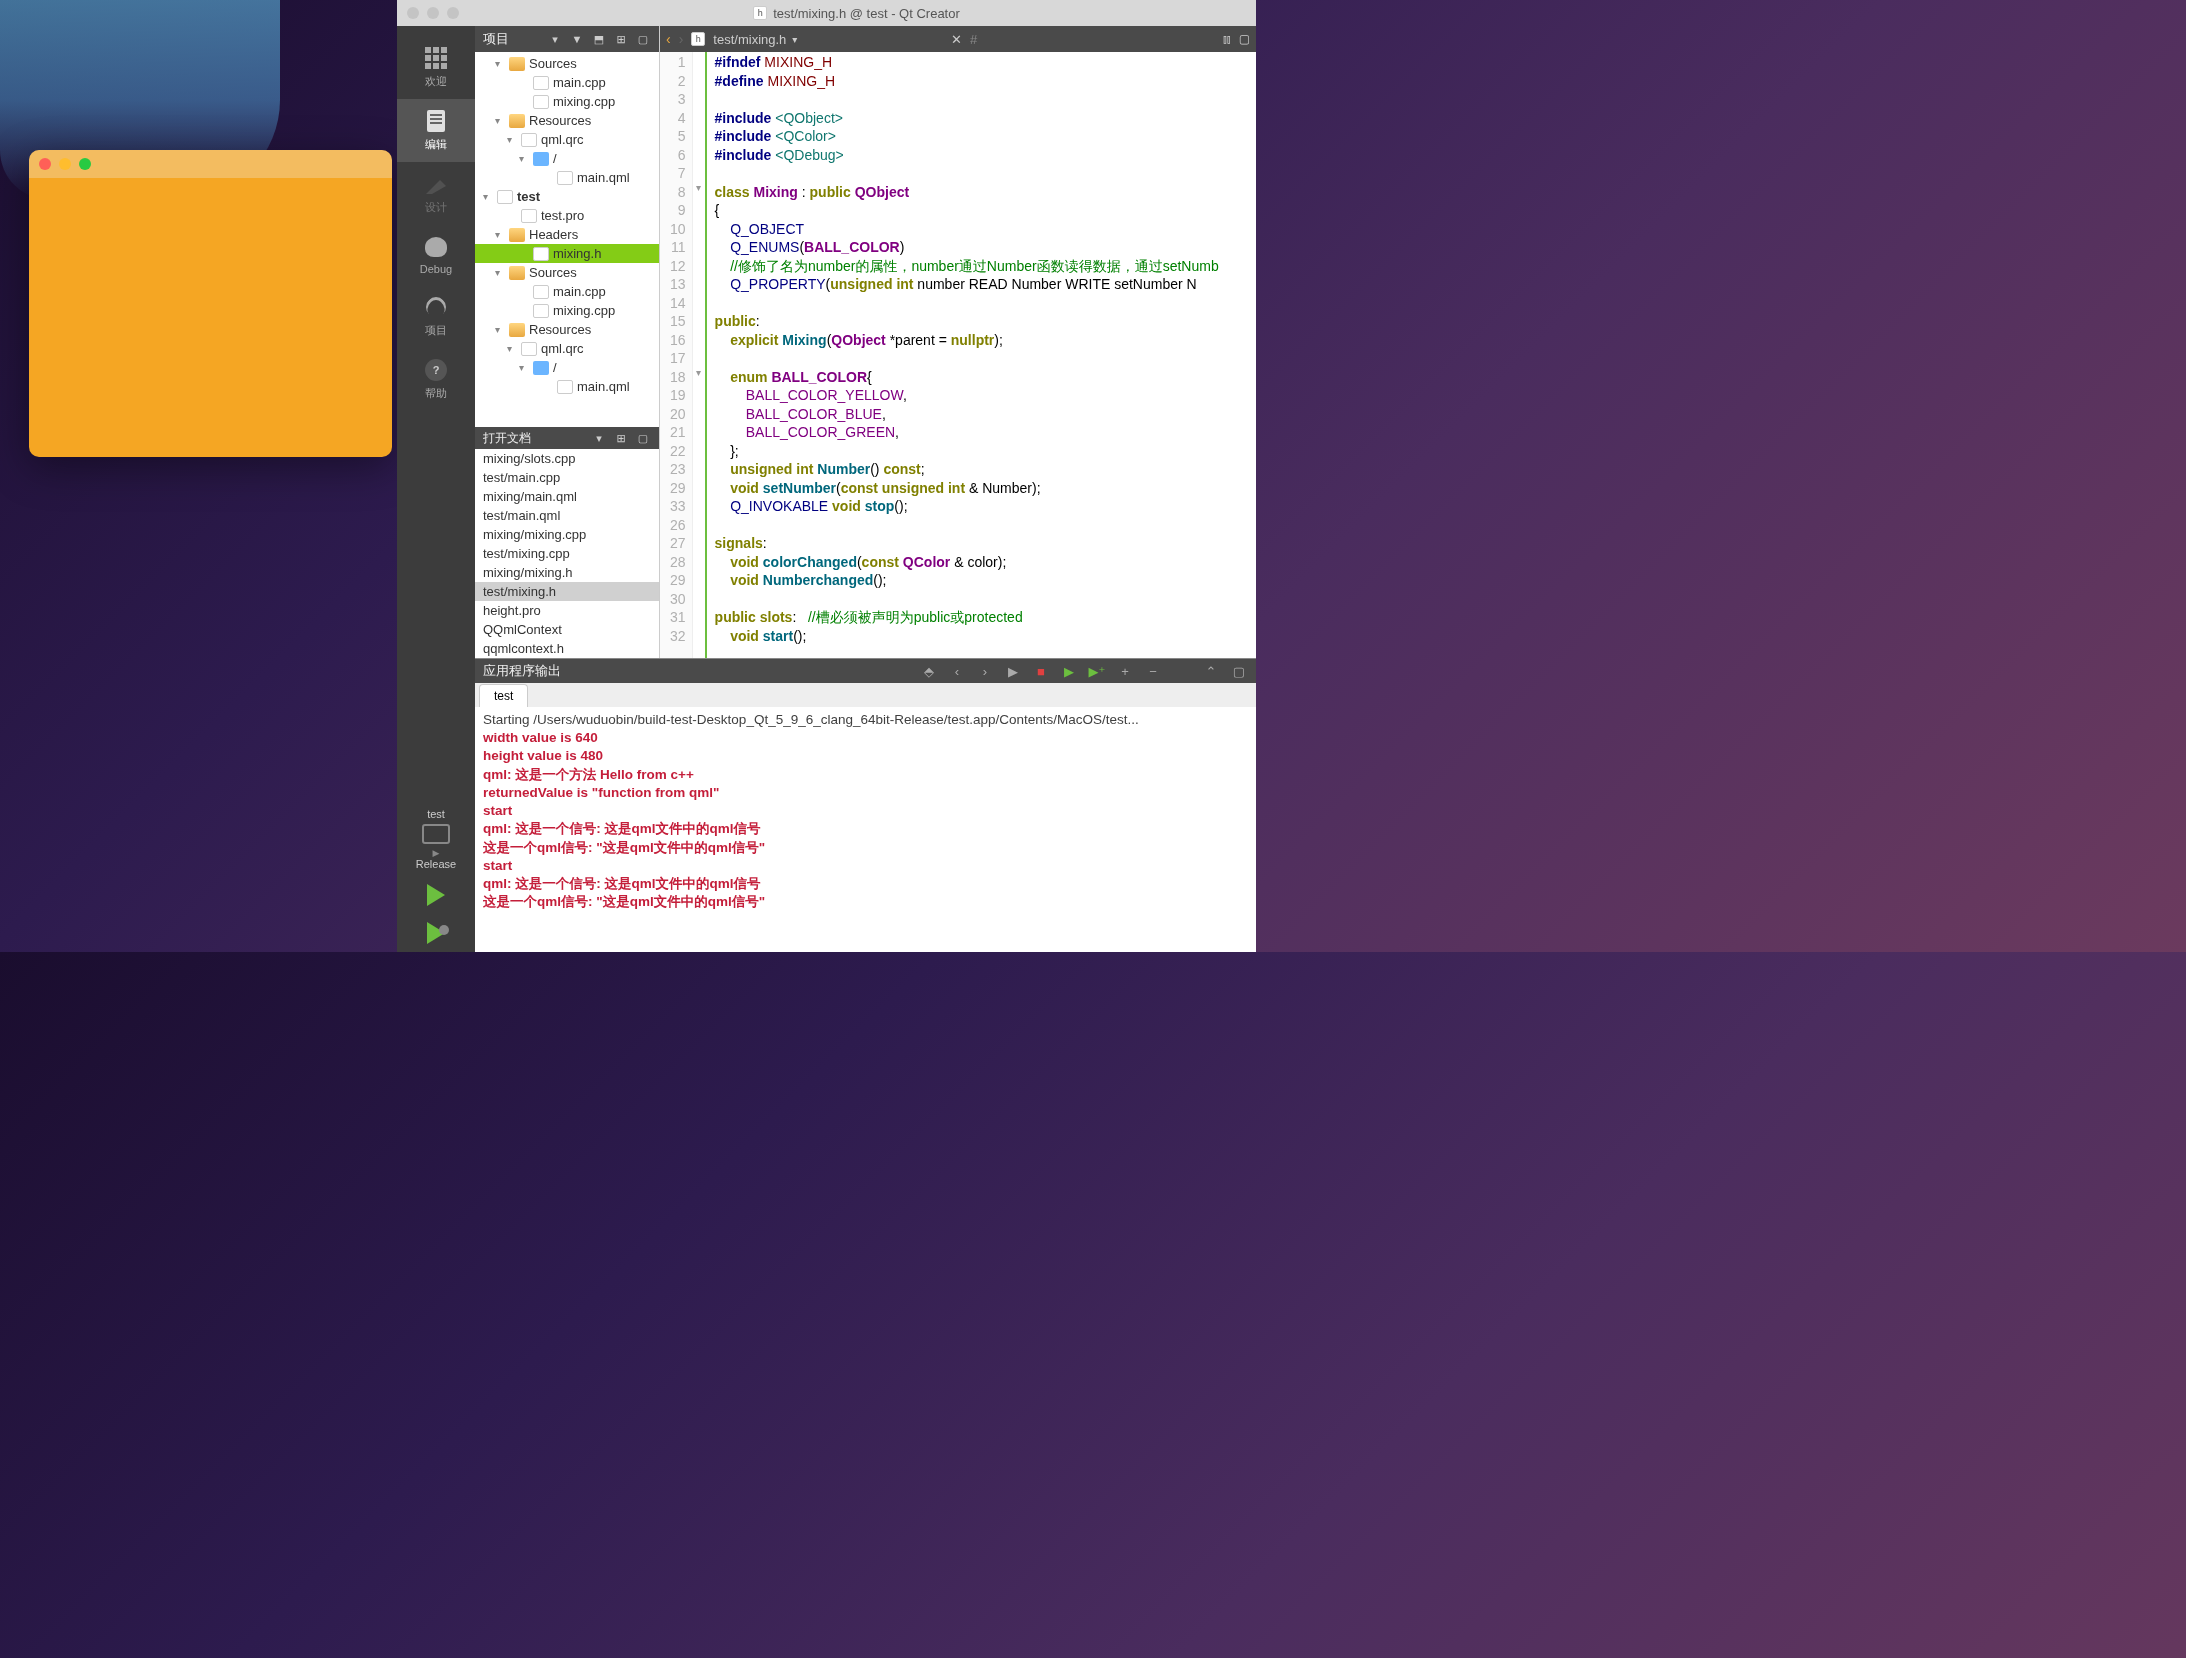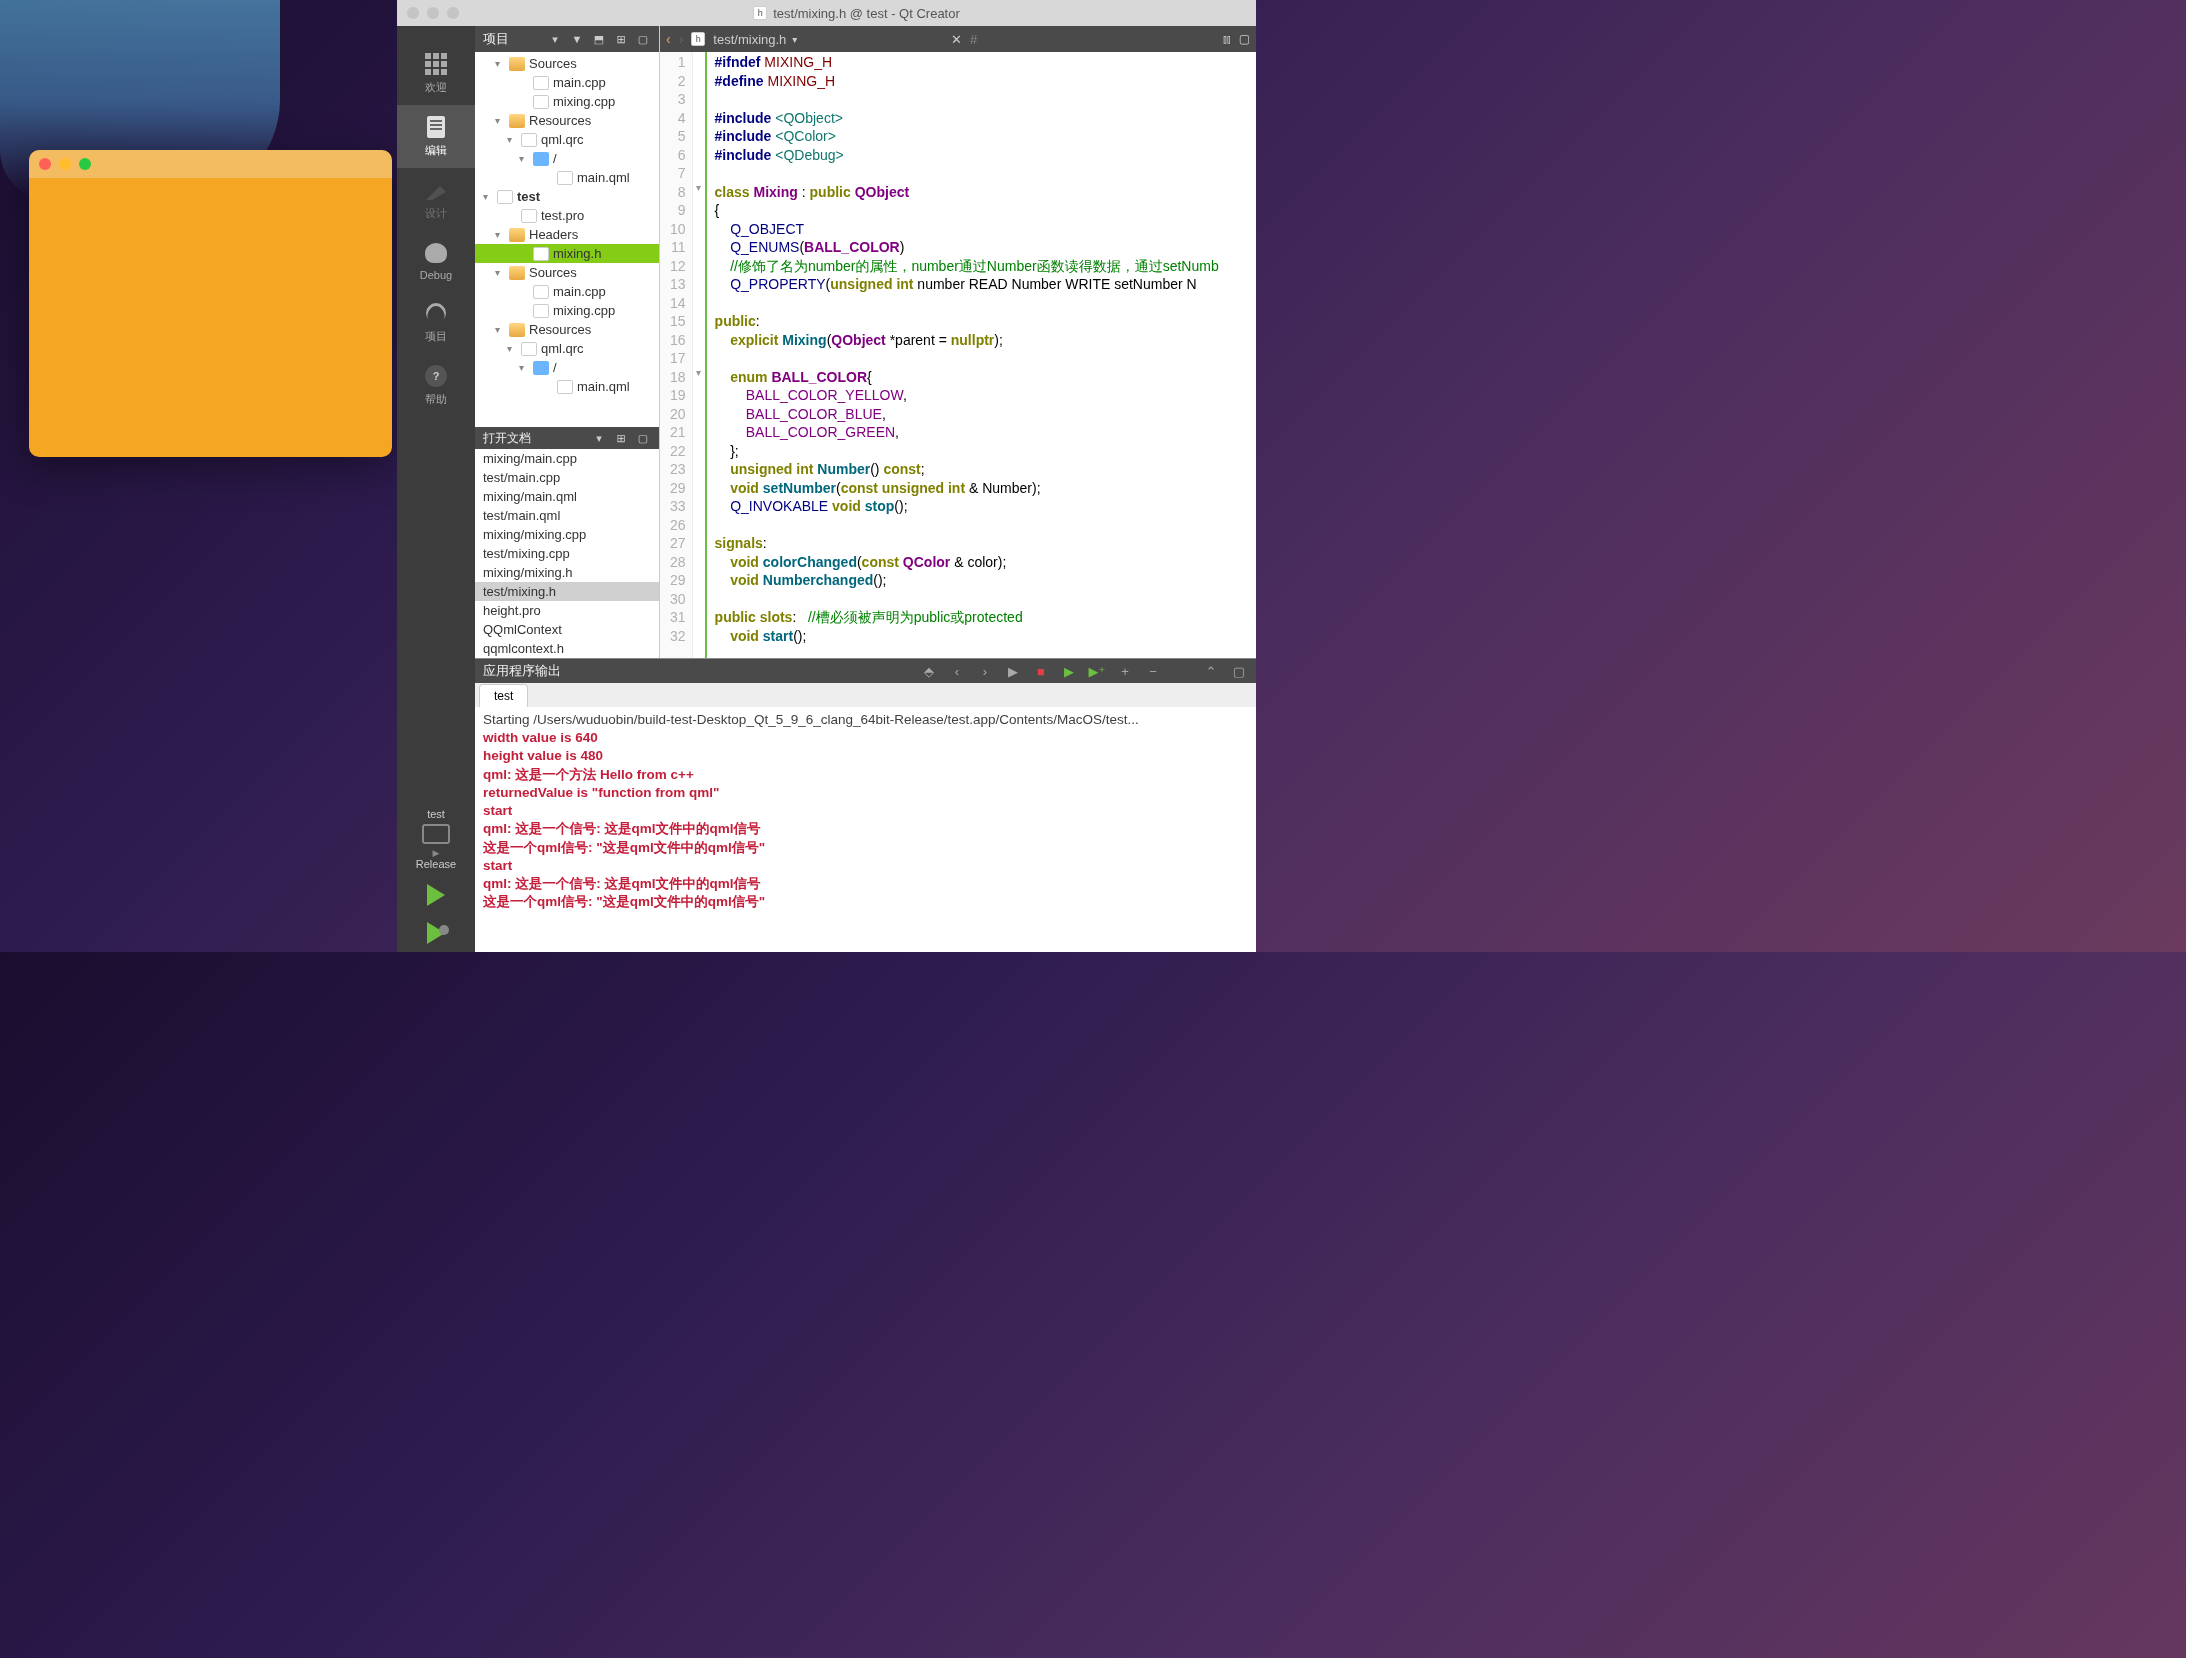--- a/index.html
+++ b/index.html
@@ -17,21 +17,21 @@
 
 .qtc { position: absolute; left: 397px; top: 0; width: 859px; height: 952px; background: #2e2e2e; display: flex; flex-direction: column; }
 .qtc-titlebar { height: 26px; background: #d8d8d8; display: flex; align-items: center; padding: 0 10px; gap: 8px; font-size: 13px; color: #555; }
 .qtc-titlebar .tb-dot { background: #c4c4c4; }
 .qtc-title { flex: 1; text-align: center; display: flex; align-items: center; justify-content: center; gap: 6px; }
 .h-icon { width: 14px; height: 14px; background: #fff; border: 1px solid #ccc; border-radius: 2px; font-size: 9px; display: flex; align-items: center; justify-content: center; color: #555; }
 
 .qtc-body { flex: 1; display: flex; overflow: hidden; }
 
 
-.modebar { width: 78px; background: #3c3c3c; display: flex; flex-direction: column; align-items: center; padding-top: 16px; }
+.modebar { width: 78px; background: #3c3c3c; display: flex; flex-direction: column; align-items: center; padding-top: 10px; }
 .mode-item { width: 100%; padding: 10px 0; display: flex; flex-direction: column; align-items: center; gap: 4px; color: #aaa; font-size: 11px; cursor: pointer; }
 .mode-item.active { background: #555; color: #fff; }
 .mode-icon { width: 24px; height: 24px; display: flex; align-items: center; justify-content: center; }
 .icon-grid { display: grid; grid-template-columns: 6px 6px 6px; grid-template-rows: 6px 6px 6px; gap: 2px; }
 .icon-grid span { background: #aaa; }
 .icon-doc { width: 18px; height: 22px; background: #e0e0e0; border-radius: 2px; position: relative; }
 .icon-doc::before { content: ""; position: absolute; top: 4px; left: 3px; right: 3px; height: 2px; background: #666; box-shadow: 0 4px 0 #666, 0 8px 0 #666; }
 .icon-pencil { width: 20px; height: 20px; background: #666; clip-path: polygon(0 100%, 70% 30%, 100% 60%, 30% 100%); }
 .icon-bug { width: 22px; height: 20px; background: #aaa; border-radius: 50% 50% 40% 40%; position: relative; }
 .icon-wrench { width: 20px; height: 20px; border: 3px solid #aaa; border-radius: 50%; border-bottom: none; border-right: none; transform: rotate(45deg); }
@@ -321,21 +321,21 @@
               </div>
             </div>
           <div class="open-docs-header">
             <span>打开文档</span>
             <span style="flex:1"></span>
             <span class="proj-header-btn">▾</span>
             <span class="proj-header-btn">⊞</span>
             <span class="proj-header-btn">▢</span>
           </div>
           <div class="open-docs" id="open-docs">
-              <div class="open-doc-item">mixing/main.cpp</div>
+              <div class="open-doc-item">mixing/slots.cpp</div>
               <div class="open-doc-item">test/main.cpp</div>
               <div class="open-doc-item">mixing/main.qml</div>
               <div class="open-doc-item">test/main.qml</div>
               <div class="open-doc-item">mixing/mixing.cpp</div>
               <div class="open-doc-item">test/mixing.cpp</div>
               <div class="open-doc-item">mixing/mixing.h</div>
               <div class="open-doc-item selected">test/mixing.h</div>
               <div class="open-doc-item">height.pro</div>
               <div class="open-doc-item">QQmlContext</div>
               <div class="open-doc-item">qqmlcontext.h</div>

